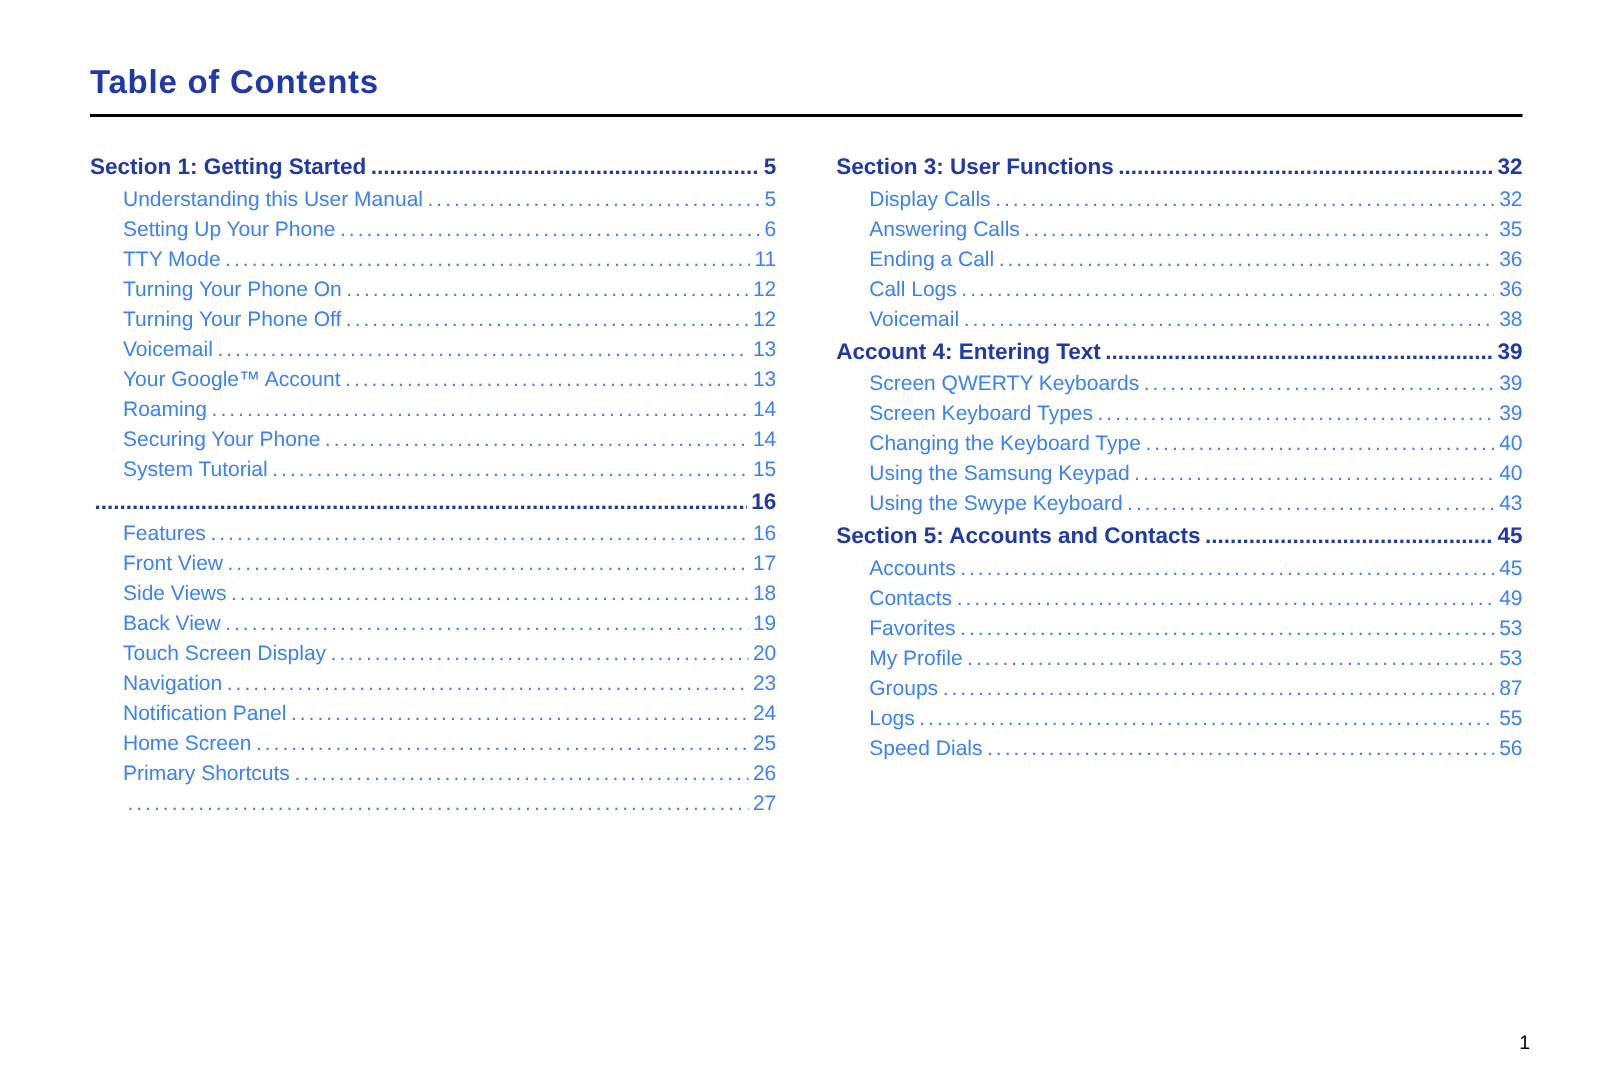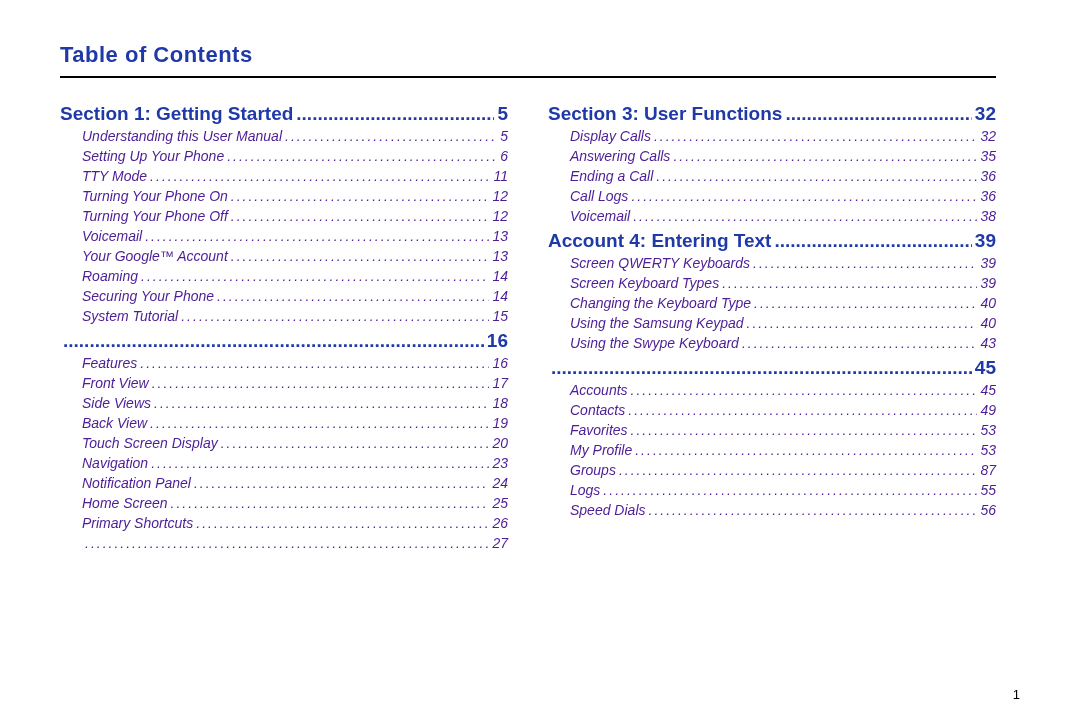--- a/index.html
+++ b/index.html
@@ -8,21 +8,21 @@
     width: 1080px;
     height: 720px;
     background: #fff;
     font-family: Arial, Helvetica, sans-serif;
     color: #000;
   }
   .page {
     box-sizing: border-box;
     width: 1080px;
     height: 720px;
-    padding: 42px 84px 20px 60px;
+    padding: 42px 65px 20px 60px;
     position: relative;
   }
   .title {
     font-family: Arial, Helvetica, sans-serif;
     font-weight: 900;
     font-size: 22px;
     color: #2039a8;
     letter-spacing: 0.5px;
     margin-bottom: 8px;
   }
@@ -41,29 +41,28 @@
   }
   .section-row, .entry-row {
     display: flex;
     align-items: baseline;
     line-height: 1;
     margin-bottom: 6px;
   }
   .section-row {
     color: #2039a8;
     font-weight: bold;
-    font-size: 19px;
+    font-size: 15px;
     margin-top: 8px;
     margin-bottom: 6px;
   }
   .entry-row {
-    color: #4c1d95;
+    color: #3b82f6;
     font-size: 14px;
     padding-left: 22px;
-    font-style: italic;
   }
   .label {
     white-space: nowrap;
   }
   .leader {
     flex: 1;
     overflow: hidden;
     white-space: nowrap;
     font-weight: normal;
     margin: 0 3px;
@@ -321,20 +320,21 @@
           <span class="page-num">40</span>
         </div>
         <div class="entry-row">
           <span class="label">Using the Swype Keyboard</span>
           <span>  </span>
           <span class="leader">........................................................................................................................................................................................................</span>
           <span> </span>
           <span class="page-num">43</span>
         </div>
         <div class="section-row">
+          <span class="label">Section 5:  Accounts and Contacts</span>
           <span> </span>
           <span class="leader">........................................................................................................................................................................................................</span>
           <span class="page-num">45</span>
         </div>
         <div class="entry-row">
           <span class="label">Accounts</span>
           <span>  </span>
           <span class="leader">........................................................................................................................................................................................................</span>
           <span> </span>
           <span class="page-num">45</span>

